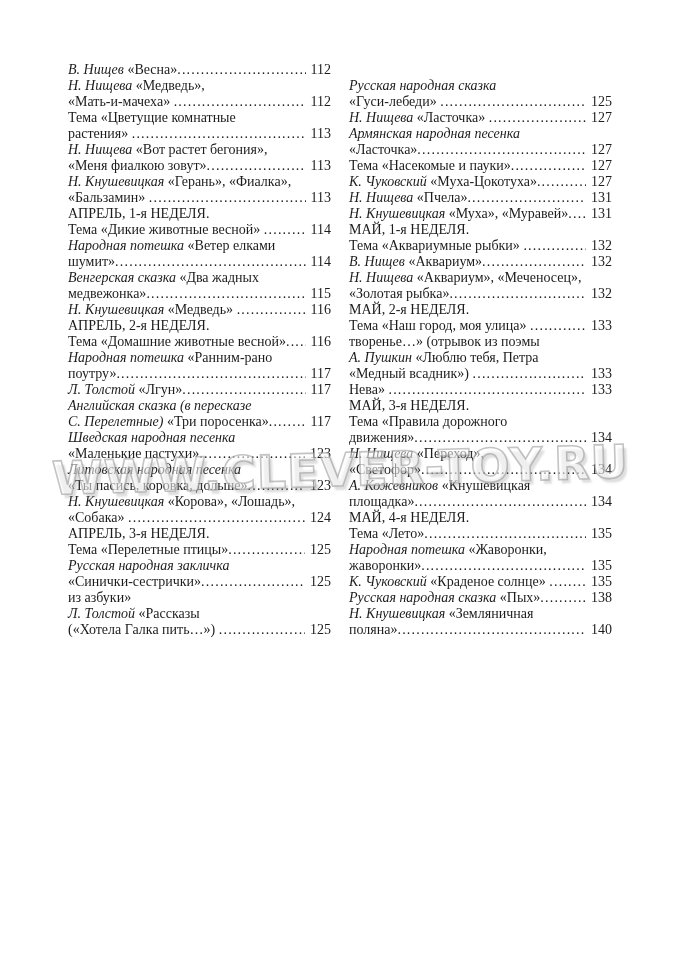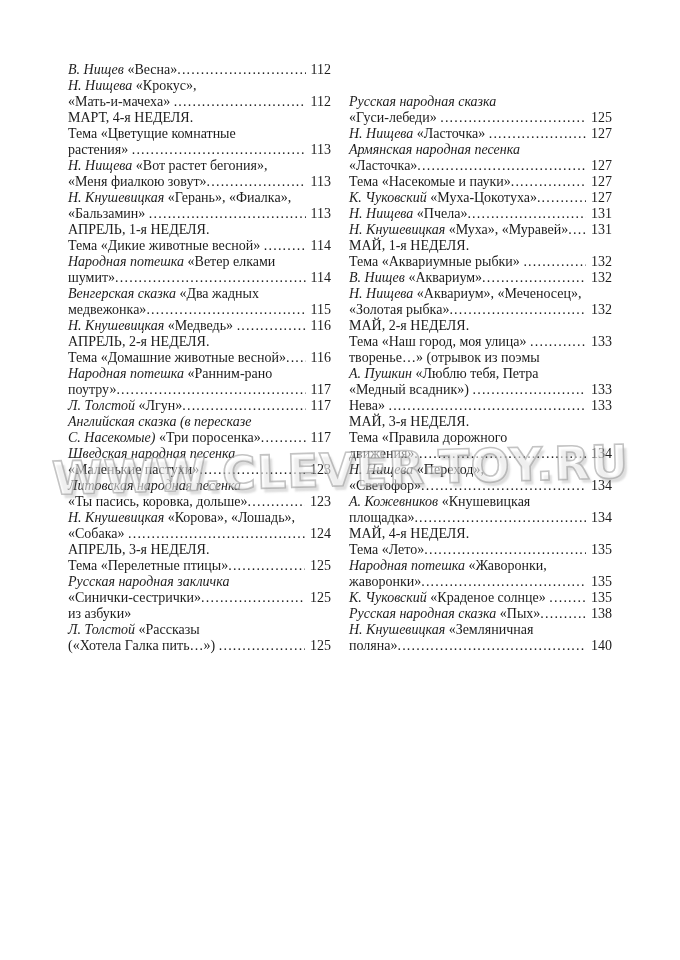--- a/index.html
+++ b/index.html
@@ -62,43 +62,42 @@
     user-select: none;
   }
 </style>
 </head>
 <body>
 
 <div class="page">
   <div class="columns">
     <div class="col left">
         <div class="toc-line"><span class="txt"><span class="it">В. Нищев</span><span> «Весна»</span></span><span class="leader"></span><span class="pg">112</span></div>
-        <div class="toc-line"><span class="txt"><span class="it">Н. Нищева</span><span> «Крокус»,</span></span></div>
+        <div class="toc-line"><span class="txt"><span class="it">Н. Нищева</span><span> «Медведь»,</span></span></div>
         <div class="toc-line"><span class="txt"><span>«Мать-и-мачеха» </span></span><span class="leader"></span><span class="pg">112</span></div>
-        <div class="toc-line"><span class="txt"><span>МАРТ, 4-я НЕДЕЛЯ.</span></span></div>
         <div class="toc-line"><span class="txt"><span>Тема «Цветущие комнатные</span></span></div>
         <div class="toc-line"><span class="txt"><span>растения» </span></span><span class="leader"></span><span class="pg">113</span></div>
         <div class="toc-line"><span class="txt"><span class="it">Н. Нищева</span><span> «Вот растет бегония»,</span></span></div>
         <div class="toc-line"><span class="txt"><span>«Меня фиалкою зовут»</span></span><span class="leader"></span><span class="pg">113</span></div>
         <div class="toc-line"><span class="txt"><span class="it">Н. Кнушевицкая</span><span> «Герань», «Фиалка»,</span></span></div>
         <div class="toc-line"><span class="txt"><span>«Бальзамин» </span></span><span class="leader"></span><span class="pg">113</span></div>
         <div class="toc-line"><span class="txt"><span>АПРЕЛЬ, 1-я НЕДЕЛЯ.</span></span></div>
         <div class="toc-line"><span class="txt"><span>Тема «Дикие животные весной» </span></span><span class="leader"></span><span class="pg">114</span></div>
         <div class="toc-line"><span class="txt"><span class="it">Народная потешка</span><span> «Ветер елками</span></span></div>
         <div class="toc-line"><span class="txt"><span>шумит»</span></span><span class="leader"></span><span class="pg">114</span></div>
         <div class="toc-line"><span class="txt"><span class="it">Венгерская сказка</span><span> «Два жадных</span></span></div>
         <div class="toc-line"><span class="txt"><span>медвежонка»</span></span><span class="leader"></span><span class="pg">115</span></div>
         <div class="toc-line"><span class="txt"><span class="it">Н. Кнушевицкая</span><span> «Медведь» </span></span><span class="leader"></span><span class="pg">116</span></div>
         <div class="toc-line"><span class="txt"><span>АПРЕЛЬ, 2-я НЕДЕЛЯ.</span></span></div>
         <div class="toc-line"><span class="txt"><span>Тема «Домашние животные весной»</span></span><span class="leader"></span><span class="pg">116</span></div>
         <div class="toc-line"><span class="txt"><span class="it">Народная потешка</span><span> «Ранним-рано</span></span></div>
         <div class="toc-line"><span class="txt"><span>поутру»</span></span><span class="leader"></span><span class="pg">117</span></div>
         <div class="toc-line"><span class="txt"><span class="it">Л. Толстой</span><span> «Лгун»</span></span><span class="leader"></span><span class="pg">117</span></div>
         <div class="toc-line"><span class="txt"><span class="it">Английская сказка (в пересказе</span></span></div>
-        <div class="toc-line"><span class="txt"><span class="it">С. Насекомые)</span><span> «Три поросенка»</span></span><span class="leader"></span><span class="pg">117</span></div>
+        <div class="toc-line"><span class="txt"><span class="it">С. Перелетные)</span><span> «Три поросенка»</span></span><span class="leader"></span><span class="pg">117</span></div>
         <div class="toc-line"><span class="txt"><span class="it">Шведская народная песенка</span></span></div>
         <div class="toc-line"><span class="txt"><span>«Маленькие пастухи»</span></span><span class="leader"></span><span class="pg">123</span></div>
         <div class="toc-line"><span class="txt"><span class="it">Литовская народная песенка</span></span></div>
         <div class="toc-line"><span class="txt"><span>«Ты пасись, коровка, дольше»</span></span><span class="leader"></span><span class="pg">123</span></div>
         <div class="toc-line"><span class="txt"><span class="it">Н. Кнушевицкая</span><span> «Корова», «Лошадь»,</span></span></div>
         <div class="toc-line"><span class="txt"><span>«Собака» </span></span><span class="leader"></span><span class="pg">124</span></div>
         <div class="toc-line"><span class="txt"><span>АПРЕЛЬ, 3-я НЕДЕЛЯ.</span></span></div>
         <div class="toc-line"><span class="txt"><span>Тема «Перелетные птицы»</span></span><span class="leader"></span><span class="pg">125</span></div>
         <div class="toc-line"><span class="txt"><span class="it">Русская народная закличка</span></span></div>
         <div class="toc-line"><span class="txt"><span>«Синички-сестрички»</span></span><span class="leader"></span><span class="pg">125</span></div>

